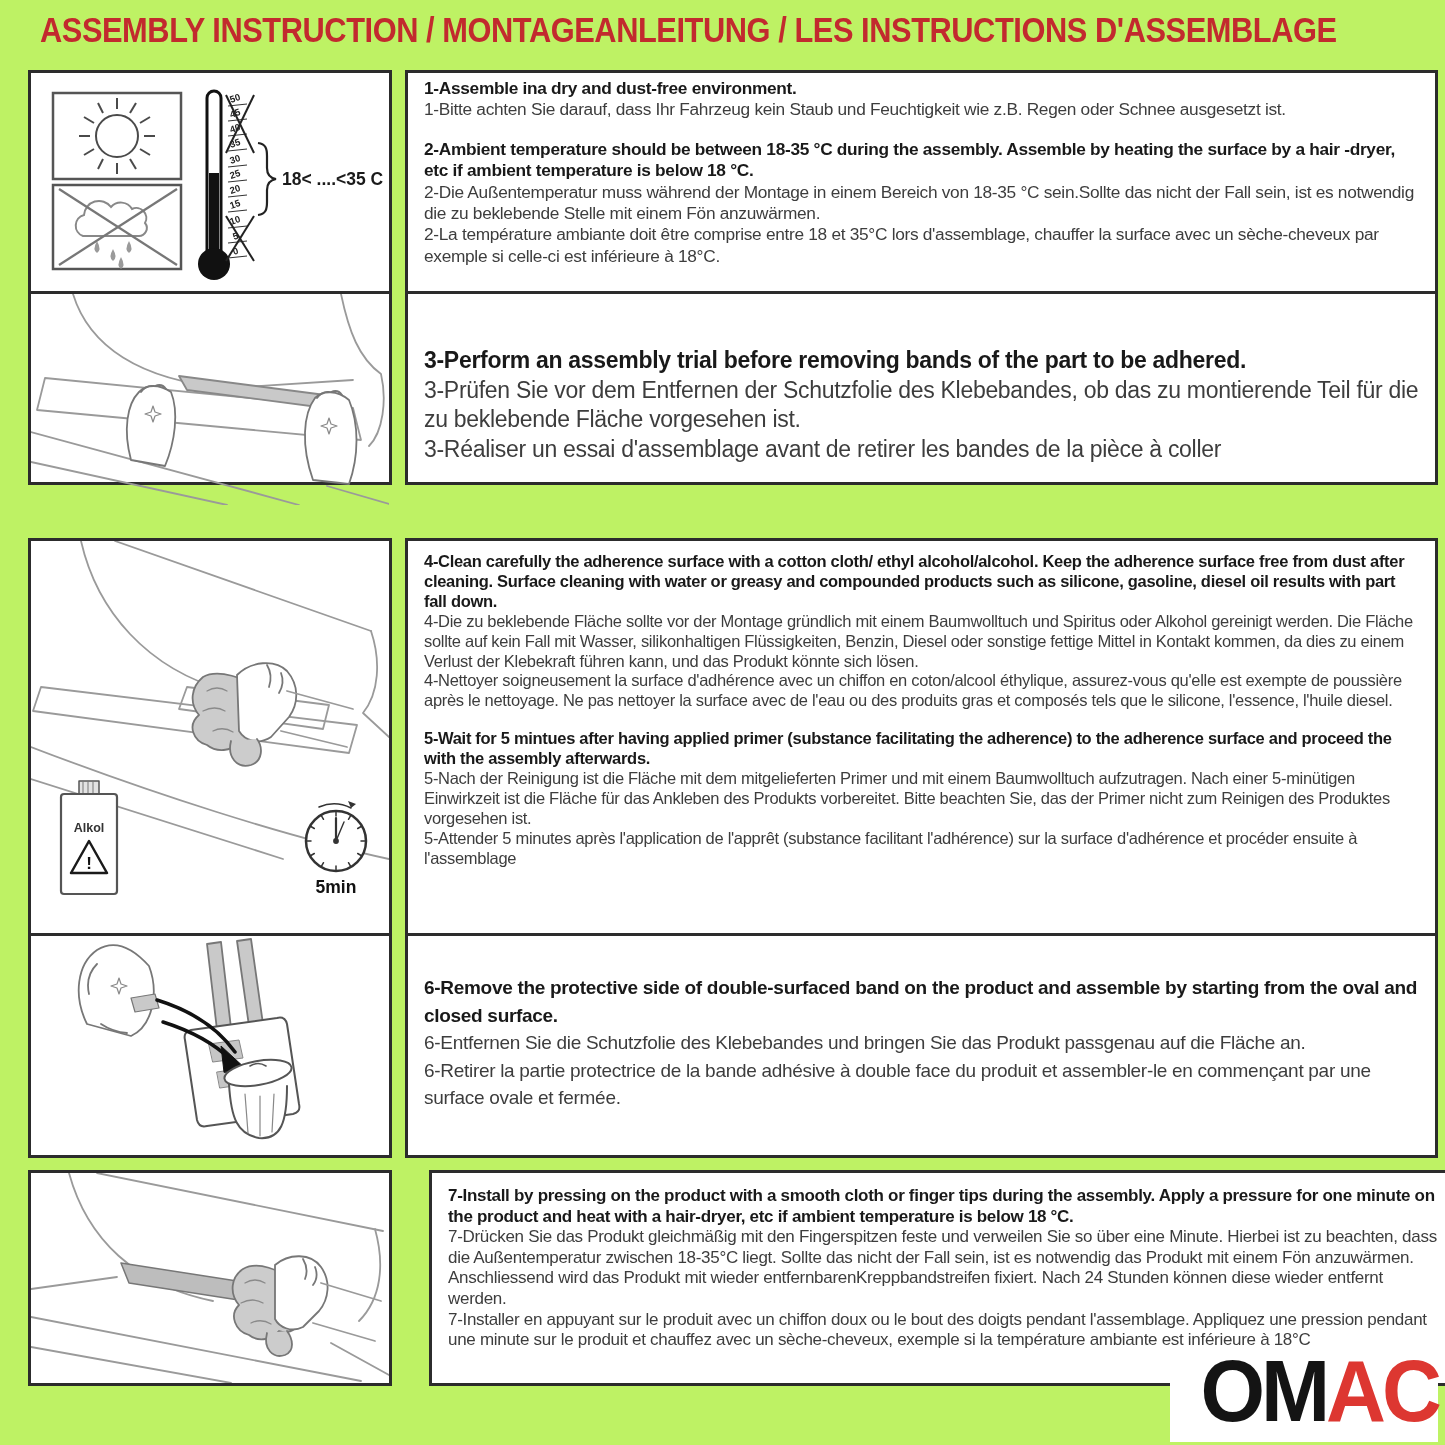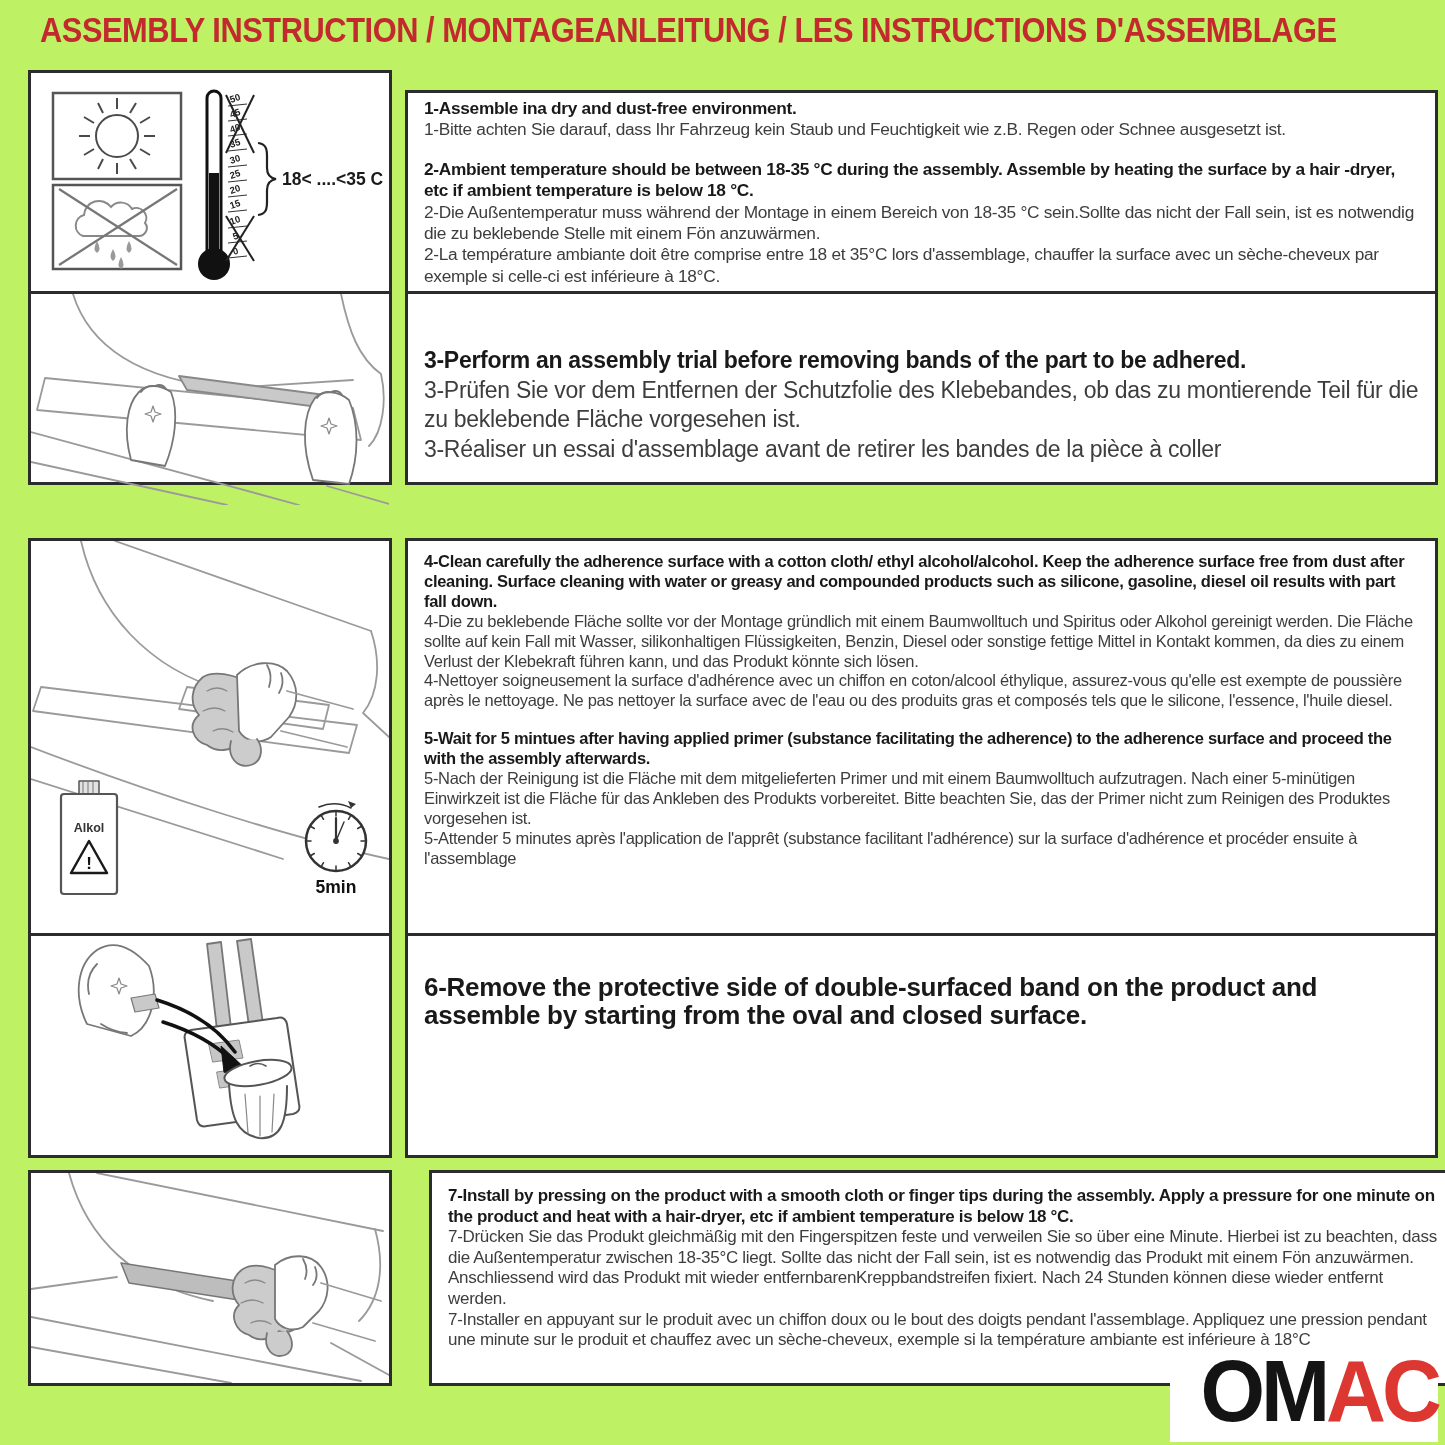--- a/index.html
+++ b/index.html
@@ -14,23 +14,23 @@
   .r1{top:70px;height:225px;}
   .r2{top:291px;height:194px;}
   .r3{top:538px;height:456px;}
   .r4{top:933px;height:225px;}
   .r5{top:1170px;height:216px;}
   .p{margin:0;letter-spacing:-0.3px;}
   .b{font-weight:bold;color:#191919;}
   .s1 .p{font-size:17.3px;line-height:21.4px;}
   .s2 .p{font-size:23px;line-height:29.5px;}
   .s3 .p{font-size:16.5px;line-height:19.9px;}
-  .s4 .p{font-size:26px;line-height:27.5px;}
+  .s4 .p{font-size:19px;line-height:27.5px;}
   .s5 .p{font-size:17px;line-height:20.6px;}
-  .s1{padding-top:5px;margin-top:20px;}
+  .s1{padding-top:5px;}
   .s2{padding-top:52px;}
   .s3{padding-top:11px;}
   .s4{padding-top:38px;}
   .s5{padding-top:13px;margin-left:24px;}
   .gap{margin-top:18px;}
   svg{display:block;}
   .logo{position:absolute;left:1170px;top:1350px;width:268px;height:92px;background:#fff;
         display:flex;align-items:flex-start;justify-content:flex-end;z-index:5;}
   .logo span{font-size:83px;font-weight:bold;letter-spacing:-4px;line-height:1;
              transform:scaleY(1.04);}
@@ -238,20 +238,22 @@
           <path d="M214,158 L217,197 M229,160 L229,200 M243,158 L241,196" stroke="#888" stroke-width="1.2"></path>
           <ellipse cx="227" cy="137" rx="34" ry="12" fill="#fff" transform="rotate(-10 227 137)"></ellipse>
           <path d="M219,130 q8,-5 16,0" stroke-width="1.5"></path>
         </g>
       </g>
     </svg>
   </div>
 
   <div class="box txtbox r4 s4">
     <p class="p b">6-Remove the protective side of double-surfaced band on the product and assemble by starting from the oval and closed surface.</p>
+    <p class="p">6-Entfernen Sie die Schutzfolie des Klebebandes und bringen Sie das Produkt passgenau auf die Fläche an.</p>
+    <p class="p">6-Retirer la partie protectrice de la bande adhésive à double face du produit et assembler-le en commençant par une surface ovale et fermée.</p>
   </div>
 
   <div class="box imgbox r5">
     <svg width="358" height="210" viewBox="0 0 358 210" fill="none" stroke="#9a9a9a" stroke-width="1.8" stroke-linecap="round" stroke-linejoin="round">
       <g>
         <path d="M38,0 C56,66 104,112 182,128"></path>
         <path d="M66,0 L352,58"></path>
         <path d="M344,56 C354,92 350,126 328,148"></path>
         <path d="M0,116 L86,104"></path>
         <path d="M90,90 L206,108 L214,128 L98,110 Z" fill="#bdbdbd" stroke="#777" stroke-width="1.5"></path>

